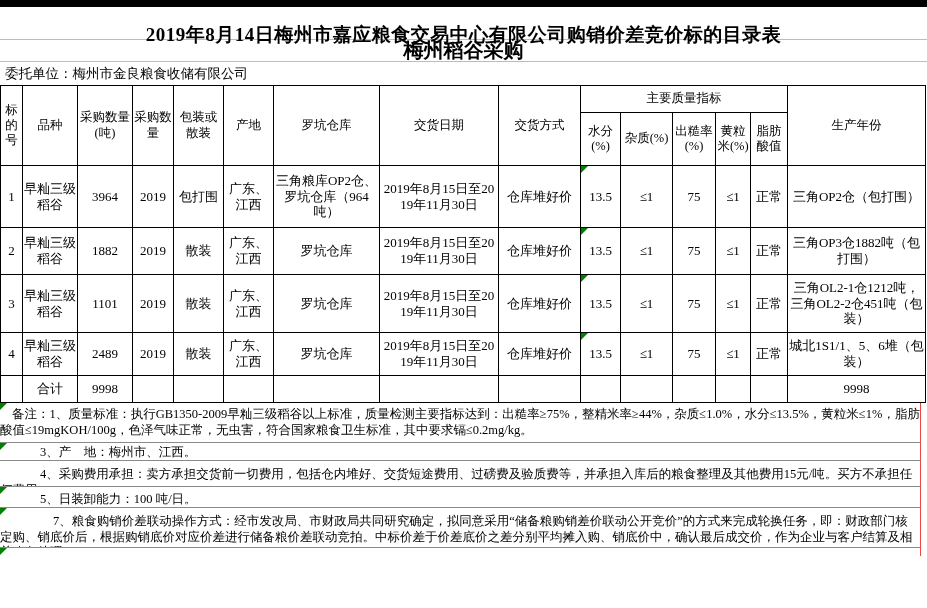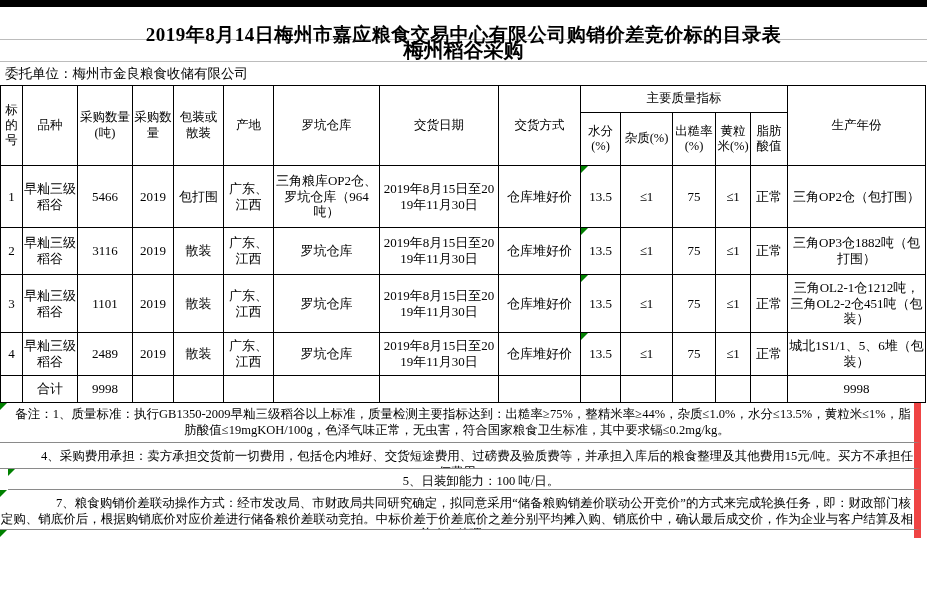--- a/index.html
+++ b/index.html
@@ -16,21 +16,21 @@
         padding:0 1px;font-weight:normal;font-size:13px;line-height:1.22;
         overflow:hidden;word-break:break-all;}
   th{font-size:12.5px;}
   tr.hr1{height:27px;} tr.hr2{height:53px;}
   tr.r1{height:62px;} tr.r2{height:47px;} tr.r3{height:58px;} tr.r4{height:43px;} tr.rt{height:27px;}
   td.flag{position:relative;}
   .tri{position:absolute;top:0;left:0;width:0;height:0;
        border-top:7px solid #008000;border-right:7px solid transparent;}
   .notes{width:921px;}
   .note{position:relative;box-sizing:border-box;border-bottom:1px solid #8a8a8a;
-        border-right:7px solid #ef4444;overflow:hidden;font-size:12.5px;line-height:15.5px;text-align:center;}
+        border-right:1px solid #ef4444;overflow:hidden;font-size:12.5px;line-height:15.5px;}
   .note p{margin:0;padding-top:4px;}
 </style>
 </head>
 <body>
 
 <div class="topbar"></div>
 
 <div class="title-row">
   <span>2019年8月14日梅州市嘉应粮食交易中心有限公司购销价差竞价标的目录表</span>
 </div>
@@ -77,39 +77,39 @@
     <th>水分(%)</th>
     <th>杂质(%)</th>
     <th>出糙率(%)</th>
     <th>黄粒米(%)</th>
     <th>脂肪酸值</th>
   </tr>
 
   <tr class="r1">
     <td>1</td>
     <td>早籼三级稻谷</td>
-    <td>5466</td>
+    <td>3964</td>
     <td>2019</td>
     <td>包打围</td>
     <td>广东、江西</td>
     <td>三角粮库OP2仓、罗坑仓库（964吨）</td>
     <td>2019年8月15日至2019年11月30日</td>
     <td>仓库堆好价</td>
     <td class="flag"><i class="tri"></i><span>13.5</span></td>
     <td>≤1</td>
     <td>75</td>
     <td>≤1</td>
     <td>正常</td>
     <td>三角OP2仓（包打围）</td>
   </tr>
 
   <tr class="r2">
     <td>2</td>
     <td>早籼三级稻谷</td>
-    <td>3116</td>
+    <td>1882</td>
     <td>2019</td>
     <td>散装</td>
     <td>广东、江西</td>
     <td>罗坑仓库</td>
     <td>2019年8月15日至2019年11月30日</td>
     <td>仓库堆好价</td>
     <td class="flag"><i class="tri"></i><span>13.5</span></td>
     <td>≤1</td>
     <td>75</td>
     <td>≤1</td>
@@ -171,24 +171,28 @@
     <td>9998</td>
   </tr>
 </tbody>
   </table>
 
 <div class="notes">
   <div class="note" style="height:40px;">
     <i class="tri"></i>
     <p style="text-indent:12px;">备注：1、质量标准：执行GB1350-2009早籼三级稻谷以上标准，质量检测主要指标达到：出糙率≥75%，整精米率≥44%，杂质≤1.0%，水分≤13.5%，黄粒米≤1%，脂肪酸值≤19mgKOH/100g，色泽气味正常，无虫害，符合国家粮食卫生标准，其中要求镉≤0.2mg/kg。</p>
   </div>
+  <div class="note" style="height:18px;">
+    <i class="tri"></i>
+    <p style="text-indent:40px;padding-top:2px;">3、产　地：梅州市、江西。</p>
+  </div>
   <div class="note" style="height:26px;">
     <p style="text-indent:40px;padding-top:6px;">4、采购费用承担：卖方承担交货前一切费用，包括仓内堆好、交货短途费用、过磅费及验质费等，并承担入库后的粮食整理及其他费用15元/吨。买方不承担任何费用</p>
   </div>
-  <div class="note" style="height:21px;margin-left:8px;">
+  <div class="note" style="height:21px;">
     <i class="tri"></i>
     <p style="text-indent:40px;padding-top:5px;">5、日装卸能力：100 吨/日。</p>
   </div>
   <div class="note" style="height:40px;">
     <i class="tri"></i>
     <p style="text-indent:53px;padding-top:6px;">7、粮食购销价差联动操作方式：经市发改局、市财政局共同研究确定，拟同意采用“储备粮购销差价联动公开竞价”的方式来完成轮换任务，即：财政部门核定购、销底价后，根据购销底价对应价差进行储备粮价差联动竞拍。中标价差于价差底价之差分别平均摊入购、销底价中，确认最后成交价，作为企业与客户结算及相关账务处理。</p>
   </div>
   <div class="note" style="height:8px;border-bottom:none;">
     <i class="tri"></i>
   </div>

